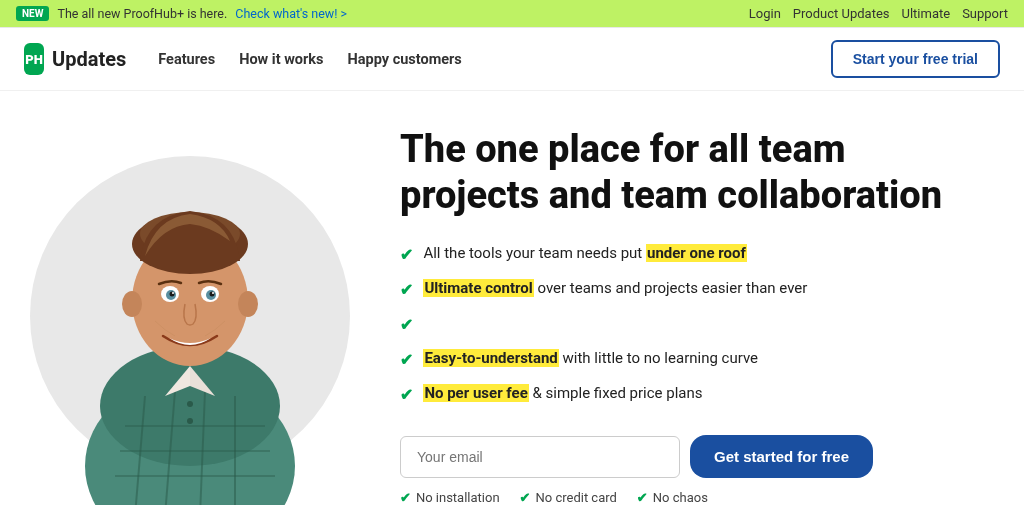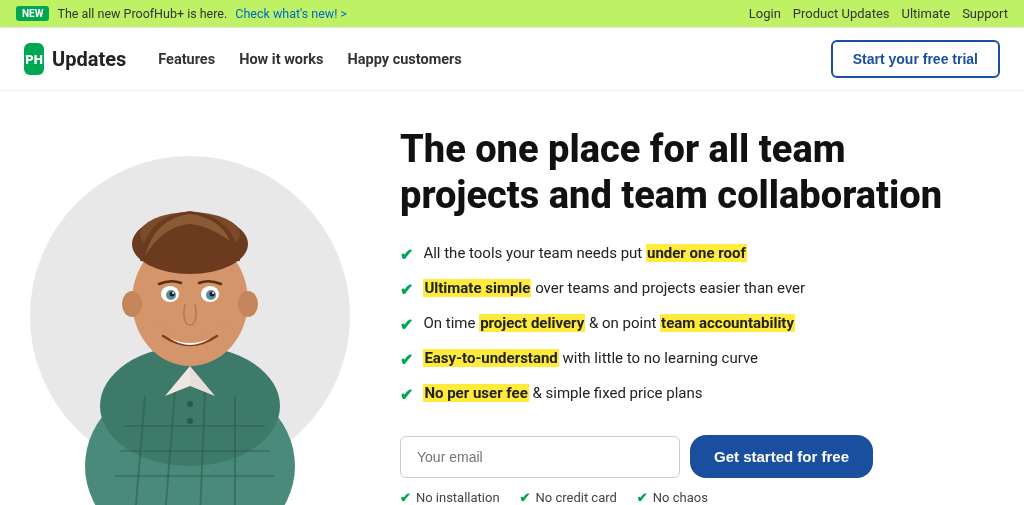--- a/index.html
+++ b/index.html
@@ -283,25 +283,24 @@
       <span>projects and team collaboration</span>
     </h1>
 
     <ul class="feature-list">
       <li>
         <span class="check-icon">✔</span>
         <span>All the tools your team needs put <span class="highlight-yellow">under one roof</span></span>
       </li>
       <li>
         <span class="check-icon">✔</span>
-        <span><span class="highlight-yellow">Ultimate simple</span> over teams and projects easier than ever</span>
-      </li>
-      <li>
-        <span class="check-icon">✔</span>
-        <span>On time <span class="highlight-yellow">project delivery</span> &amp; on point <span class="highlight-yellow">team accountability</span></span>
+        <span><span class="highlight-yellow">Ultimate control</span> over teams and projects easier than ever</span>
+      </li>
+      <li>
+        <span class="check-icon">✔</span>
       </li>
       <li>
         <span class="check-icon">✔</span>
         <span><span class="highlight-yellow">Easy-to-understand</span> with little to no learning curve</span>
       </li>
       <li>
         <span class="check-icon">✔</span>
         <span><span class="highlight-yellow">No per user fee</span> &amp; simple fixed price plans</span>
       </li>
     </ul>

